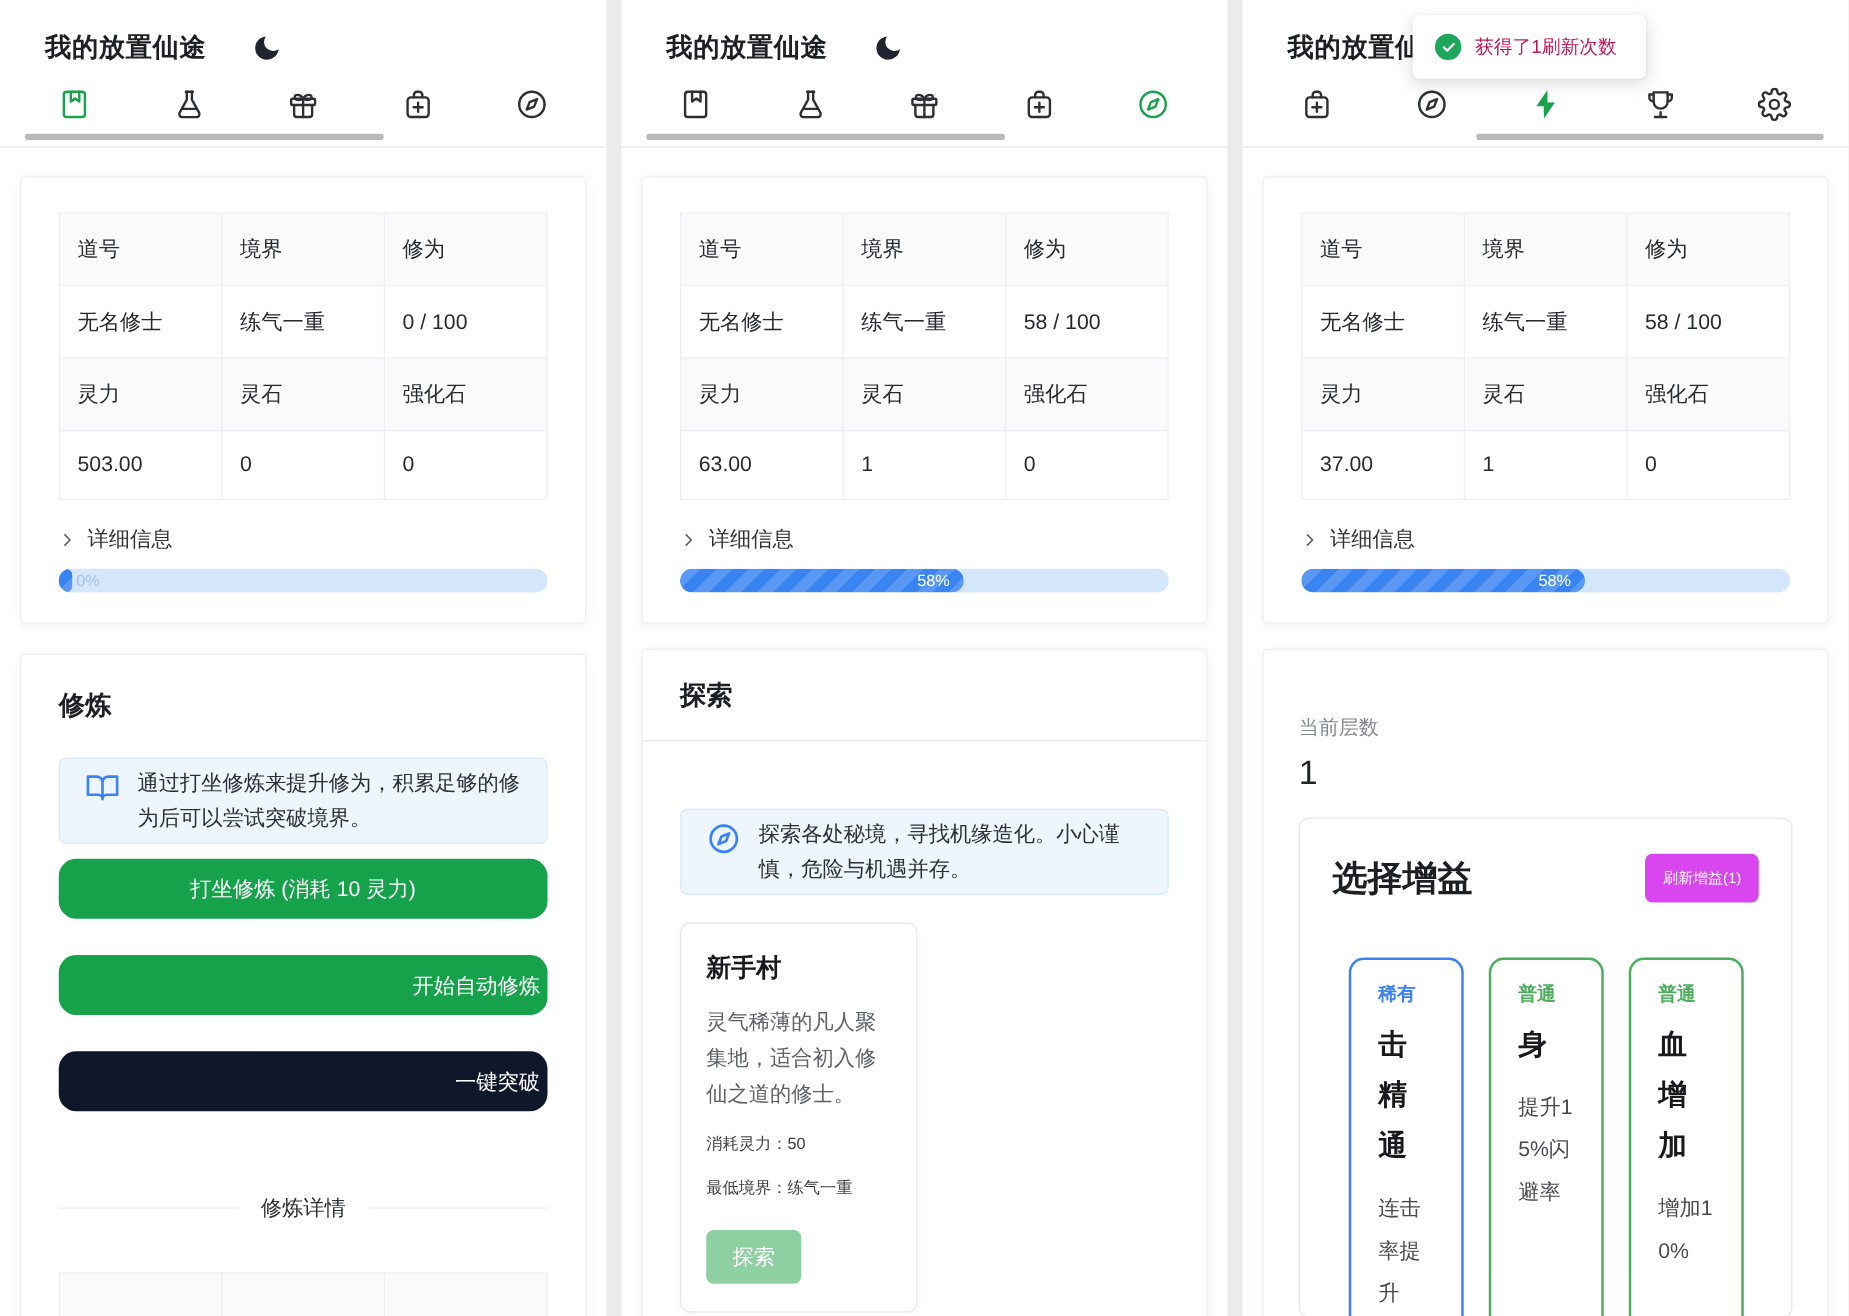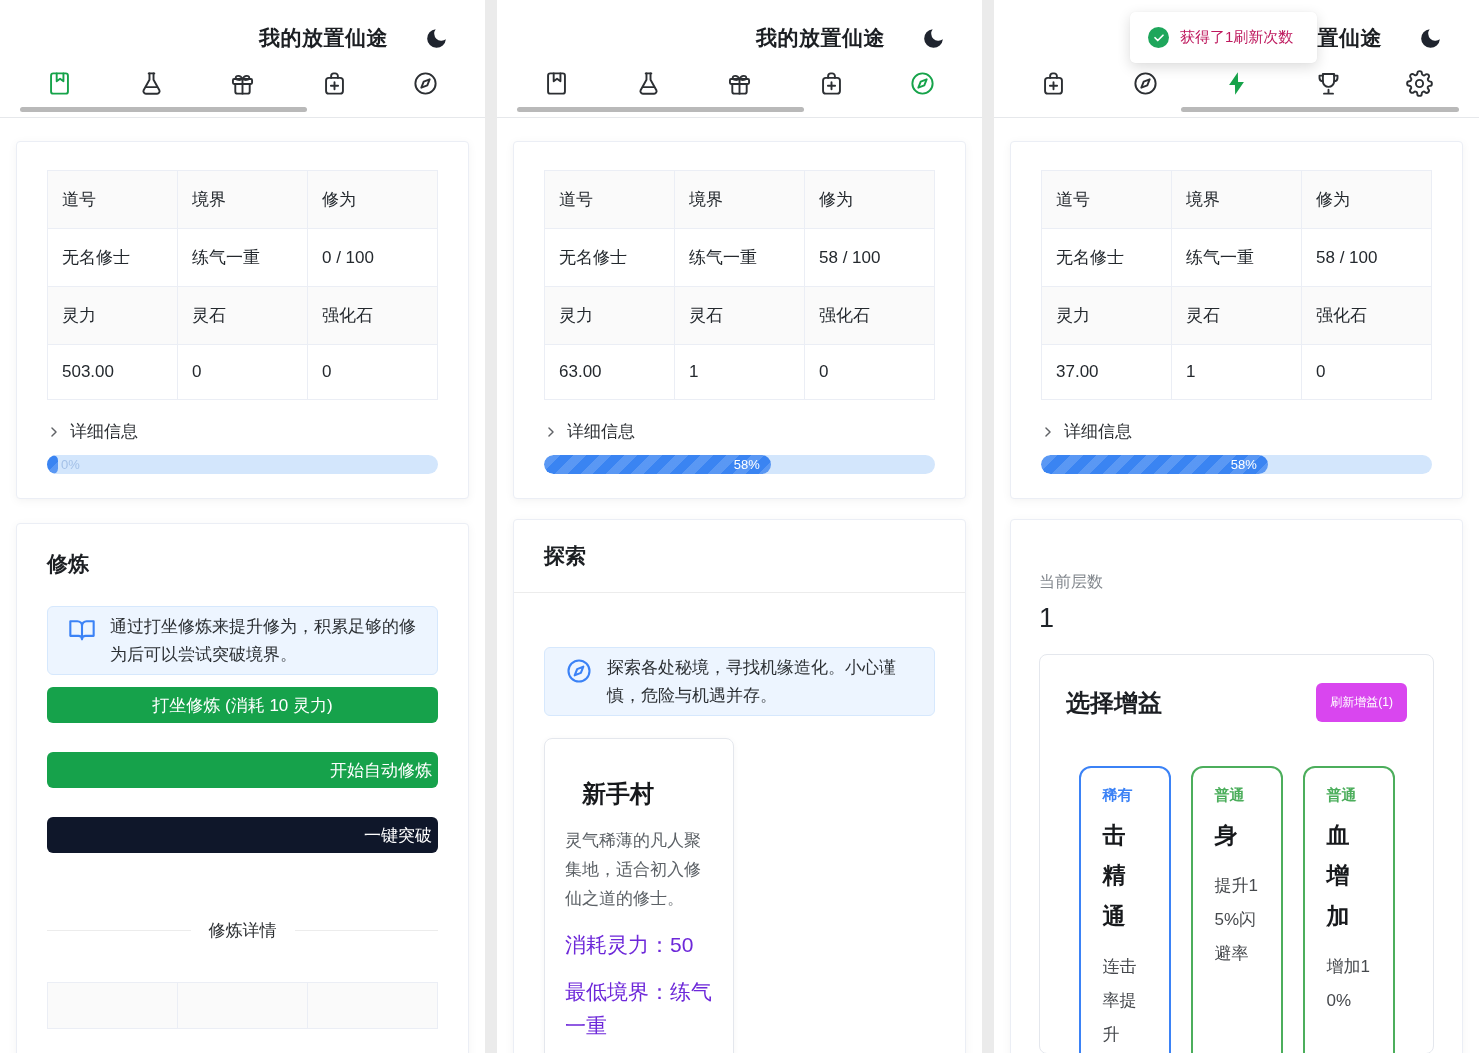--- a/index.html
+++ b/index.html
@@ -7,21 +7,21 @@
   body {
     width:1479px; height:1053px; overflow:hidden;
     background:#ebebeb;
     display:flex; gap:12px;
     font-family:"Liberation Sans","DejaVu Sans",sans-serif;
     color:#24292e;
   }
   .panel { position:relative; flex:none; width:485px; height:1053px; background:#fff; overflow:hidden; }
 
   
-  .p-header { display:flex; justify-content:flex-end; align-items:center; padding:24px 36px 0;gap:36px; }
+  .p-header { display:flex; justify-content:flex-start; align-items:center; padding:24px 36px 0;gap:36px; }
   .p-title { margin:0; font-size:21px; font-weight:600; color:#1c1f23; letter-spacing:.5px; white-space:nowrap; }
   .icon-btn { background:none; border:none; padding:0; line-height:0; cursor:pointer; color:#1f242e; }
 
   
   .tabbar { display:flex; justify-content:space-between; padding:0 44px; margin-top:16px; }
   .tab { background:none; border:none; padding:2px; line-height:0; color:#2c2f33; cursor:pointer; }
   .tab svg { width:27px; height:27px; }
   .tab.active { color:#16a34a; }
   .thumb-track { position:relative; height:5px; margin-top:8px; }
   .thumb { position:absolute; top:0; height:5px; border-radius:3px; background:#b9b9b9; }
@@ -48,38 +48,38 @@
   .p-zero { position:absolute; left:14px; top:0; line-height:19px; color:#a4c1e8; }
 
   
   .sec-card { margin:24px 16px 0; padding:26px 30px 0; height:620px; }
   .sec-title { margin:0; font-size:21px; font-weight:600; color:#1c1f23; }
   .info-box { margin-top:28px; display:flex; gap:14px; background:#edf5ff; border:1px solid #d6e8fd; border-radius:6px;
               padding:6px 20px; font-size:17px; line-height:1.62; color:#2b2f33; }
   .info-box svg { flex:none; width:28px; height:28px; color:#3b82f6; margin-top:3px; }
   .info-box p { margin:0; }
   .btn { border:none; border-radius:6px; color:#fff; font-size:17px; font-family:inherit; cursor:pointer; }
-  .btn.block { display:block; width:100%; height:36px; }
+  .btn.block { display:block; width:100%; height:48px;border-radius:14px; }
   .mt12 { margin-top:12px; } .mt29 { margin-top:29px;text-align:right; }
   .btn.green { background:#16a24b; }
   .btn.blue  { background:#0f172a; cursor:not-allowed; }
   .divider-line { display:flex; align-items:center; gap:18px; margin-top:66px; font-size:17px; color:#2d3033; }
   .divider-line::before, .divider-line::after { content:""; flex:1; height:1px; background:#ececec; }
   table.mini { width:100%; border-collapse:collapse; margin-top:40px; table-layout:fixed; }
   table.mini th { height:46px; background:#fafafa; border:1px solid #ebeef5; }
 
   
   .sec-card2 { margin:20px 16px 0; padding:0; height:620px; }
   .sec-head { padding:22px 30px; border-bottom:1px solid #ececec; }
   .sec-body { padding:26px 30px; }
   .loc-card { margin-top:22px; width:190px; border:1px solid #e4e7ed; border-radius:8px; box-shadow:0 1px 6px rgba(0,0,0,.04);
               padding:22px 20px; }
-  .loc-name { margin:17px; font-size:24px; font-weight:600; color:#17191c; }
+  .loc-name { margin:0; font-size:20px; font-weight:600; color:#17191c; }
   .loc-desc { margin:16px 0 0; font-size:17px; line-height:1.7; color:#5c6166; }
-  .loc-line { margin:14px 0 0; font-size:21px; line-height:1.6; color:#6d28d9; }
+  .loc-line { margin:14px 0 0; font-size:13px; line-height:1.6; color:#404040; }
   .btn.sgreen { display:block; width:fit-content; padding:10px 21px; margin-top:24px; background:#8fd0a3; }
 
   
   .toast { position:absolute; top:12px; left:136px; z-index:5; background:#fff; border-radius:5px;
            box-shadow:0 4px 14px rgba(0,0,0,.14), 0 0 1px rgba(0,0,0,.08);
            padding:15px 24px 15px 18px; display:flex; align-items:center; gap:11px; font-size:15px; color:#be185d; white-space:nowrap; }
   .toast-check { flex:none; width:21px; height:21px; border-radius:50%; background:#1ea65b; display:flex; align-items:center; justify-content:center; }
   .toast-check svg { width:12px; height:12px; color:#fff; }
 
   .sr-card { margin:20px 16px 0; padding:26px 28px; height:620px; }
@@ -87,21 +87,21 @@
   .sr-head .sec-title { flex:1; }
   .sel { width:150px; height:40px; background:#f5f7fa; border:1px solid #e3e6ec; border-radius:4px;
          display:flex; align-items:center; justify-content:space-between; padding:0 12px; margin-right:16px;
          color:#bfc4cc; font-size:16px; cursor:not-allowed; }
   .sel svg { width:14px; height:14px; color:#c0c4cc; }
   .btn.startx { padding:11px 19px; background:#97d2a6; cursor:not-allowed; }
   .floor-label { margin-top:26px; font-size:16px; color:#82878d; }
   .floor-value { margin-top:10px; font-size:27px; font-weight:500; color:#1f2328; }
   .buff-panel { margin-top:20px; border:1px solid #e4e7ed; border-radius:8px; padding:28px 26px; height:400px; }
   .bp-head { display:flex; align-items:center; justify-content:space-between; }
-  .bp-title { margin:0; font-size:24px; font-weight:600; color:#1c1f23; }
+  .bp-title { margin:0; font-size:28px; font-weight:600; color:#1c1f23; }
   .btn.refresh { padding:11px 14px; background:#d946ef; font-size:12px; }
   .buff-row { margin-top:44px; display:flex; gap:20px; justify-content:center; }
   .buff-card { width:92px; height:330px; border:2px solid var(--accent,#4cae5c); border-radius:12px; padding:18px 22px; }
   .buff-rarity { font-size:15px; font-weight:700; color:var(--accent,#4cae5c); }
   .buff-title { margin-top:10px; font-size:23px; font-weight:700; line-height:1.75; color:#17191c; word-break:break-all; }
   .buff-desc { margin-top:14px; font-size:17px; line-height:2; color:#46494d; word-break:break-all; }
 </style>
 </head>
 <body>
 

